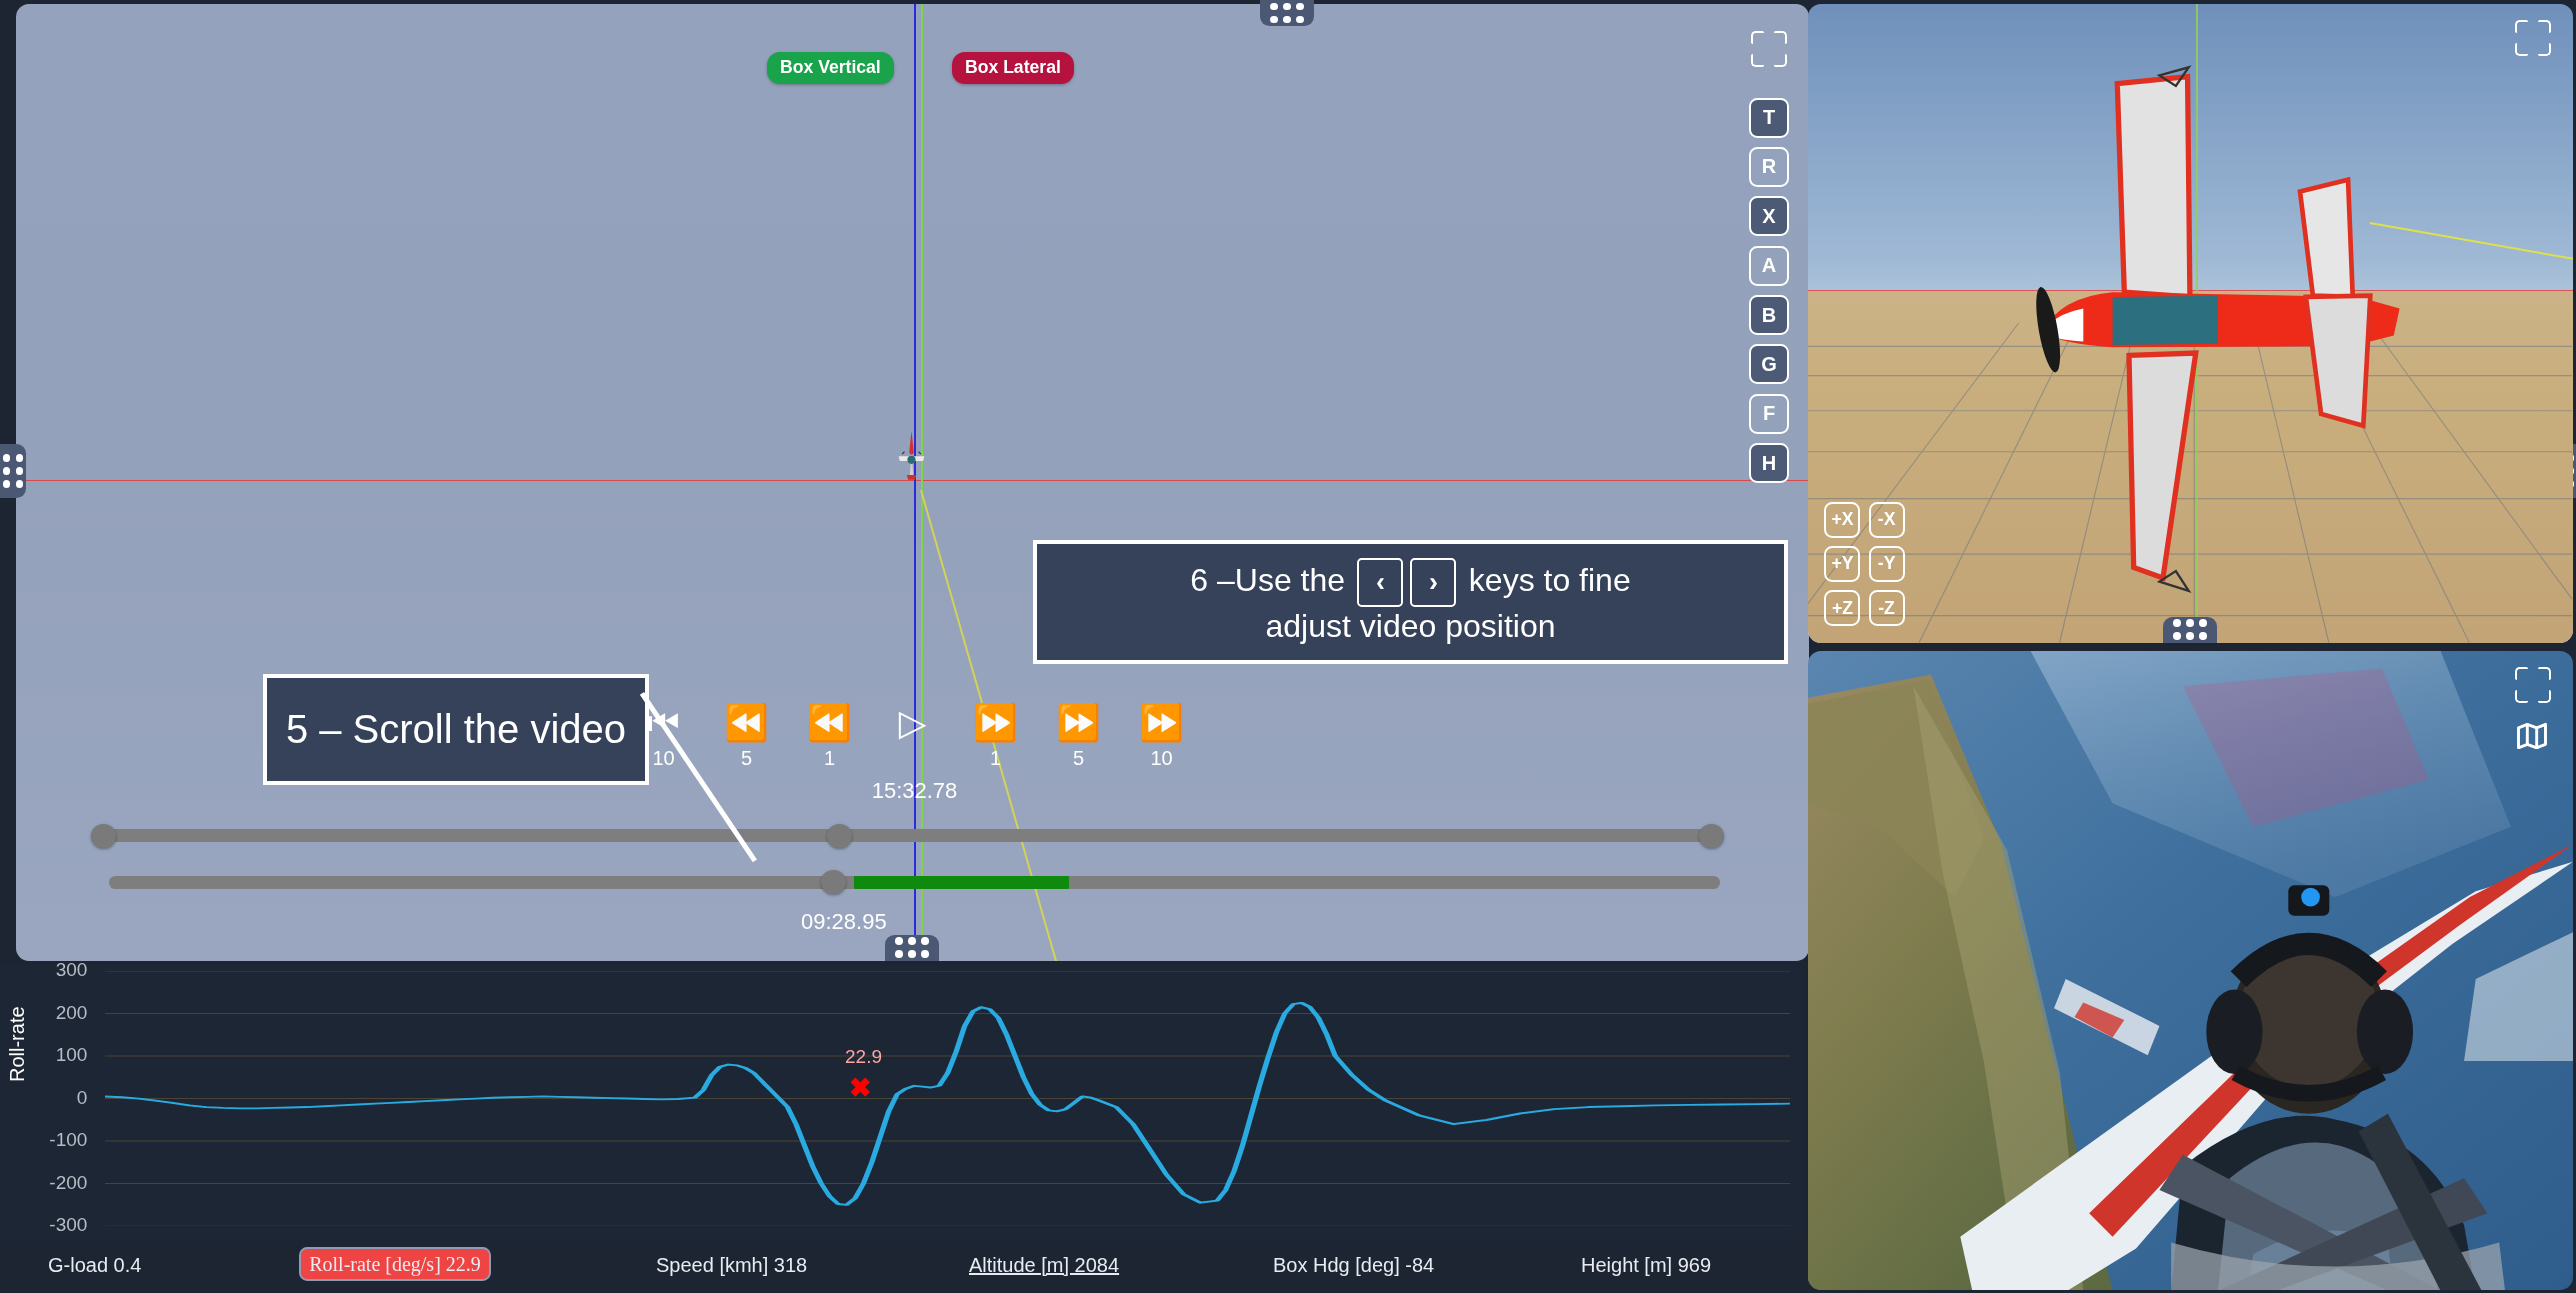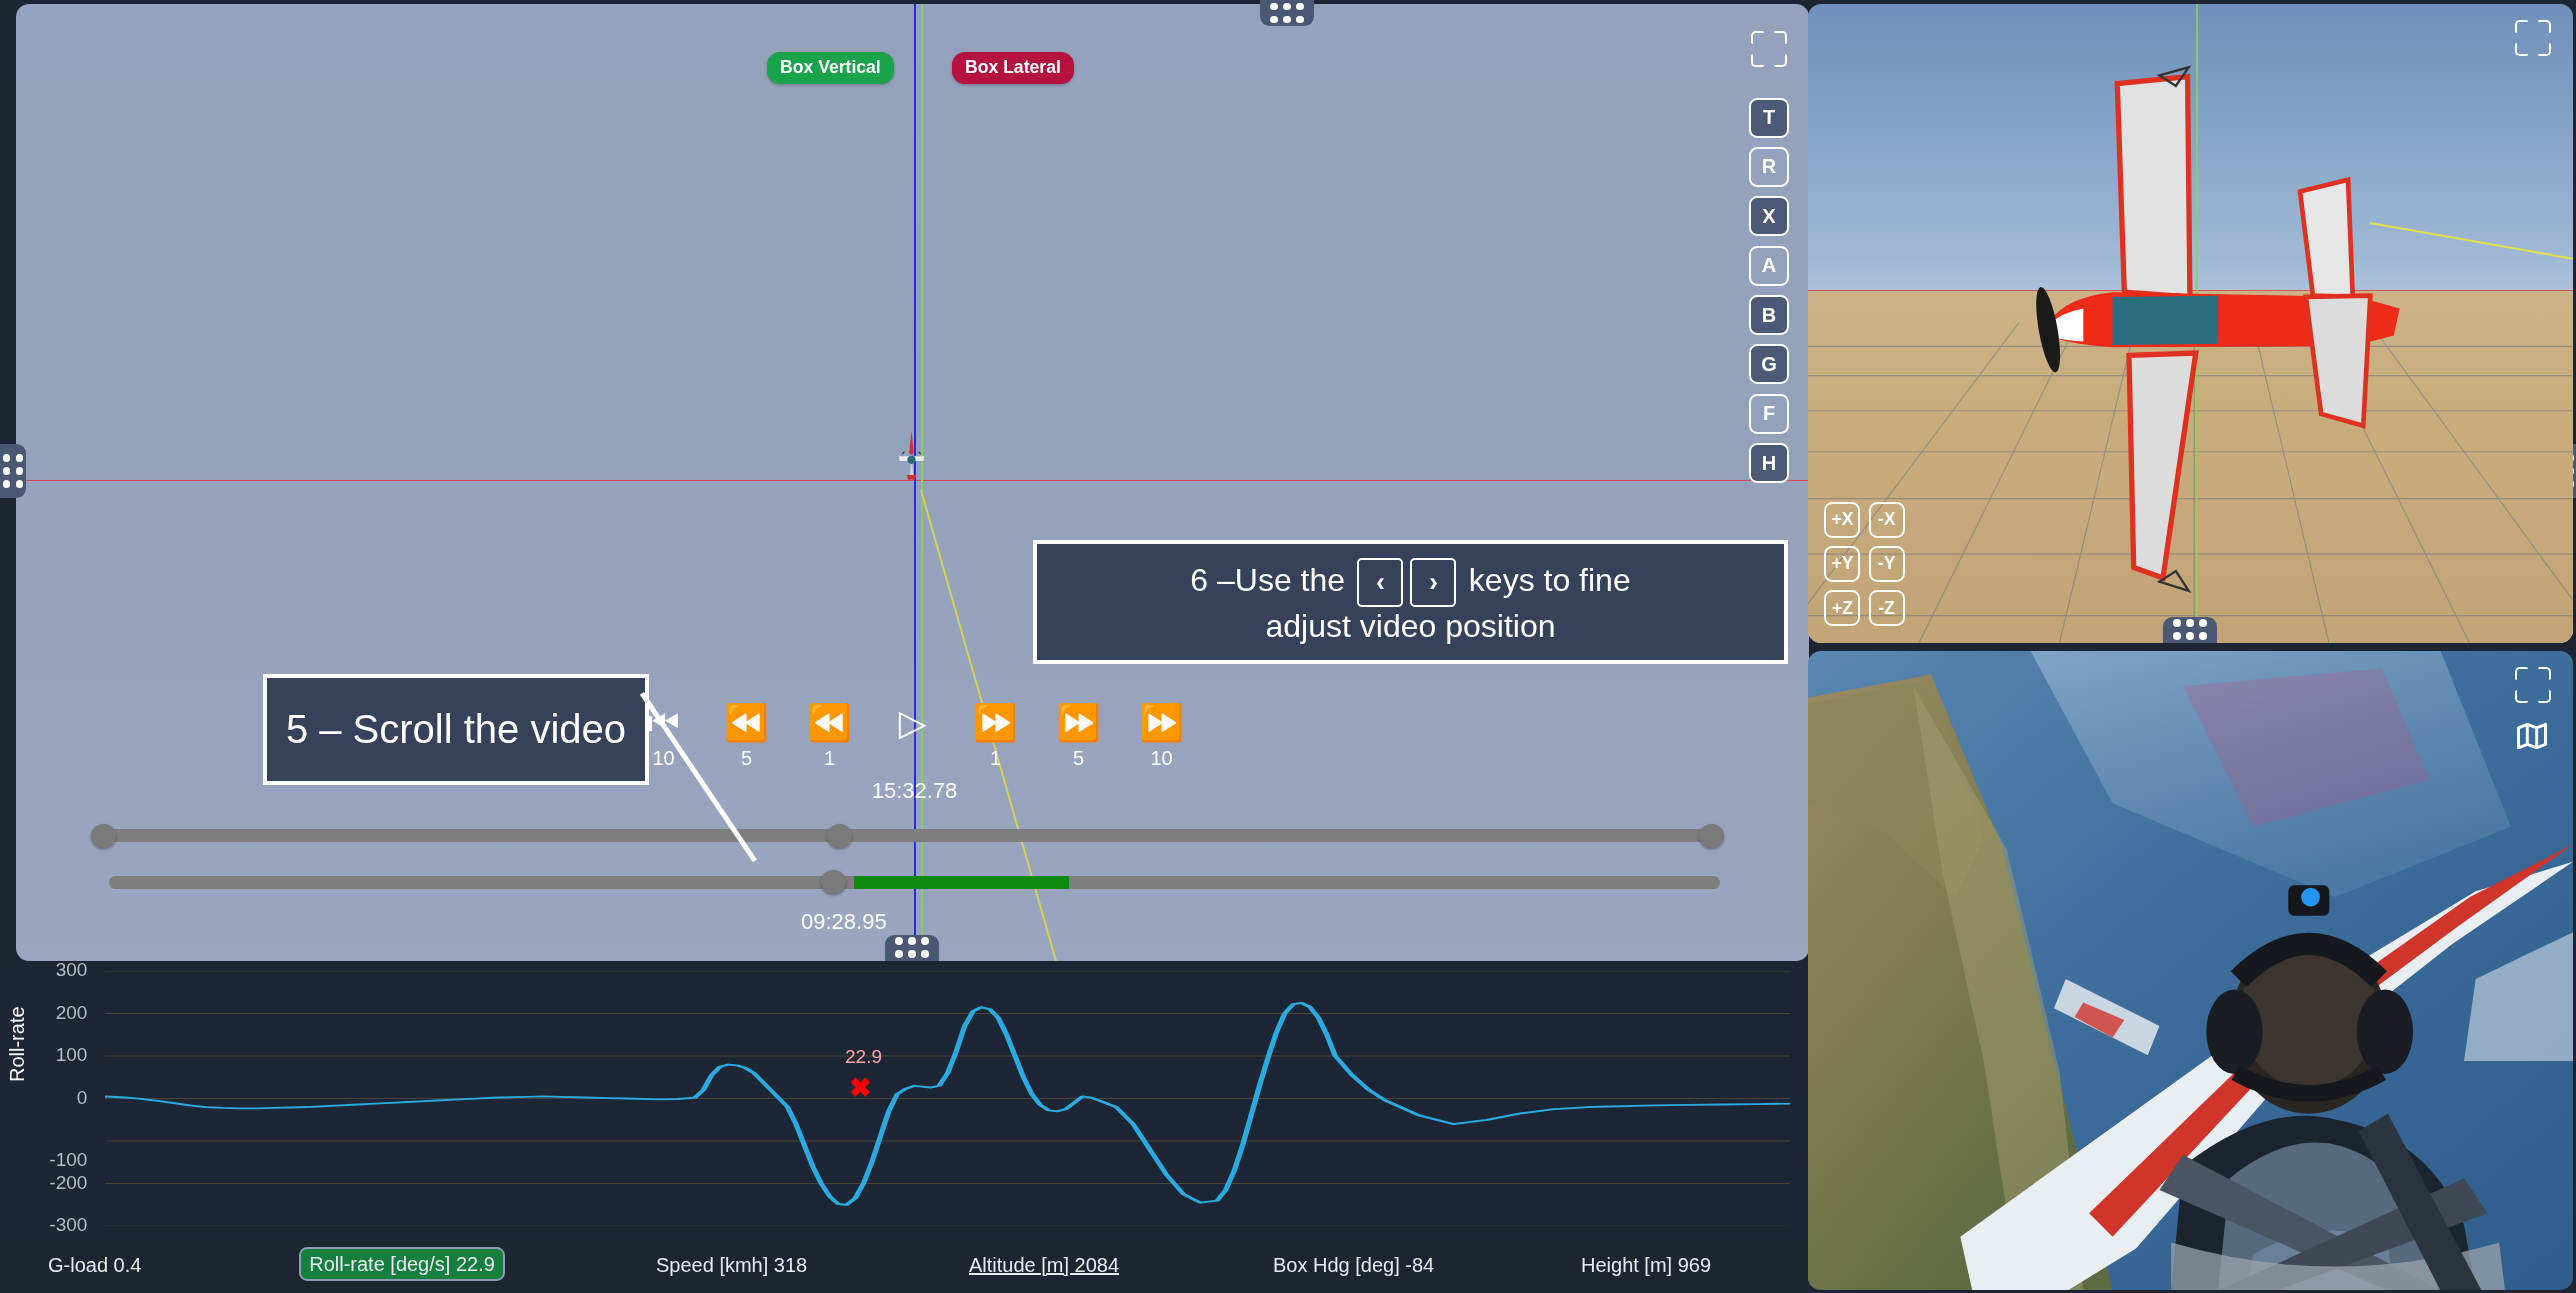--- a/index.html
+++ b/index.html
@@ -136,21 +136,22 @@
   .marker-x { position: absolute; color: #ff0000; font-size: 27px; font-weight: bold; line-height: 1; }
 
   
   #statusbar {
     position: absolute; left: 0; top: 1240px; width: 1802px; height: 53px;
     color: #e8ecf2; font-size: 20px;
   }
   .stat { position: absolute; top: 14px; white-space: nowrap; }
   .stat.boxed {
     border: 2.3px solid #8e9bb4; border-radius: 8.2px; padding: 3.5px 8.2px; top: 7px;
-    background: #15803d;
+    background: #ef4444;
+    font-family: Liberation Serif, serif;
   }
 </style>
 </head>
 <body>
 
 <div id="app">
 
   <div id="viewport3d">
 
     <div class="hz-line" style="top:476px;"></div>
@@ -421,21 +422,21 @@
     </svg>
   </div>
 
   <div id="chart-area">
     <div id="chart-ylabel">Roll-rate</div>
     <div id="ticks">
         <div class="ytick" style="left: 23.4px; top: -5.9px;">300</div>
         <div class="ytick" style="left: 23.4px; top: 37px;">200</div>
         <div class="ytick" style="left: 23.4px; top: 79px;">100</div>
         <div class="ytick" style="left: 23.4px; top: 122px;">0</div>
-        <div class="ytick" style="left: 23.4px; top: 164px; margin-top: 20px;">-100</div>
+        <div class="ytick" style="left: 23.4px; top: 164px;">-100</div>
         <div class="ytick" style="left: 23.4px; top: 207px;">-200</div>
         <div class="ytick" style="left: 23.4px; top: 249px;">-300</div>
       </div>
     <div id="plot">
       <svg id="plot-svg" viewBox="0 0 1000 436" preserveAspectRatio="none" style="position:absolute; inset:0; width:100%; height:100%;">
         <g id="gridlines" stroke="#4a4436" stroke-width="1.6">
             <line x1="0" x2="1000" y1="0" y2="0"></line>
             <line x1="0" x2="1000" y1="72.66666666666663" y2="72.66666666666663"></line>
             <line x1="0" x2="1000" y1="145.33333333333337" y2="145.33333333333337"></line>
             <line x1="0" x2="1000" y1="218" y2="218"></line>

